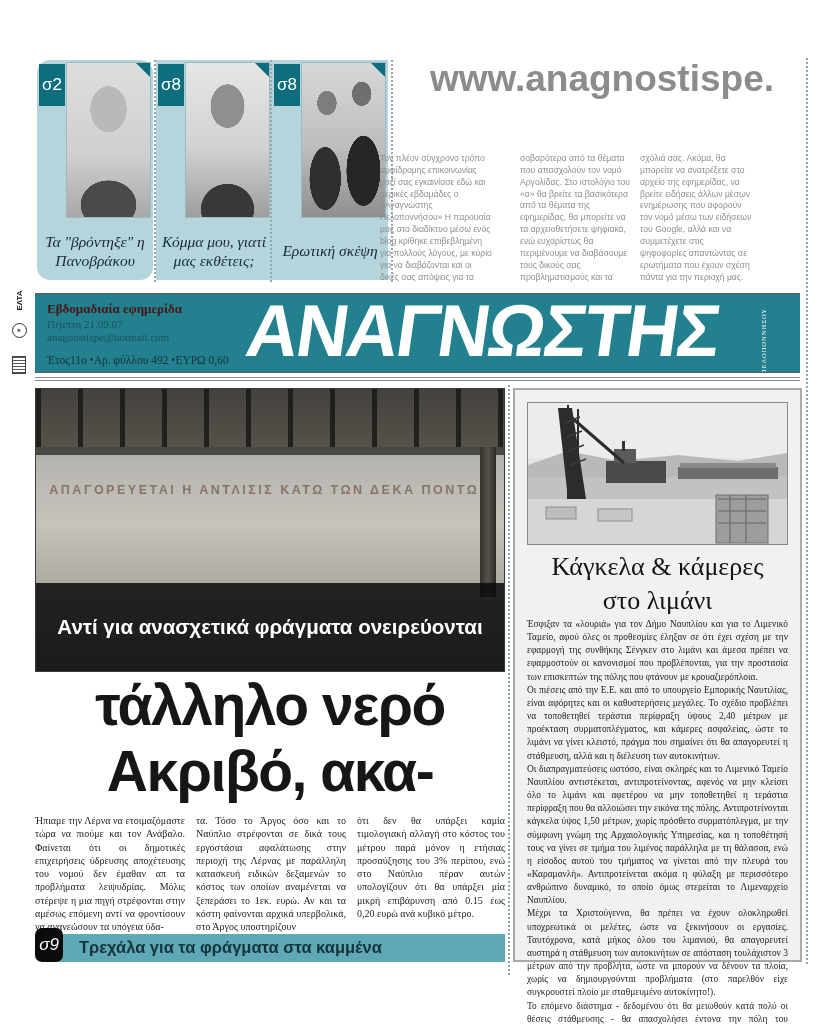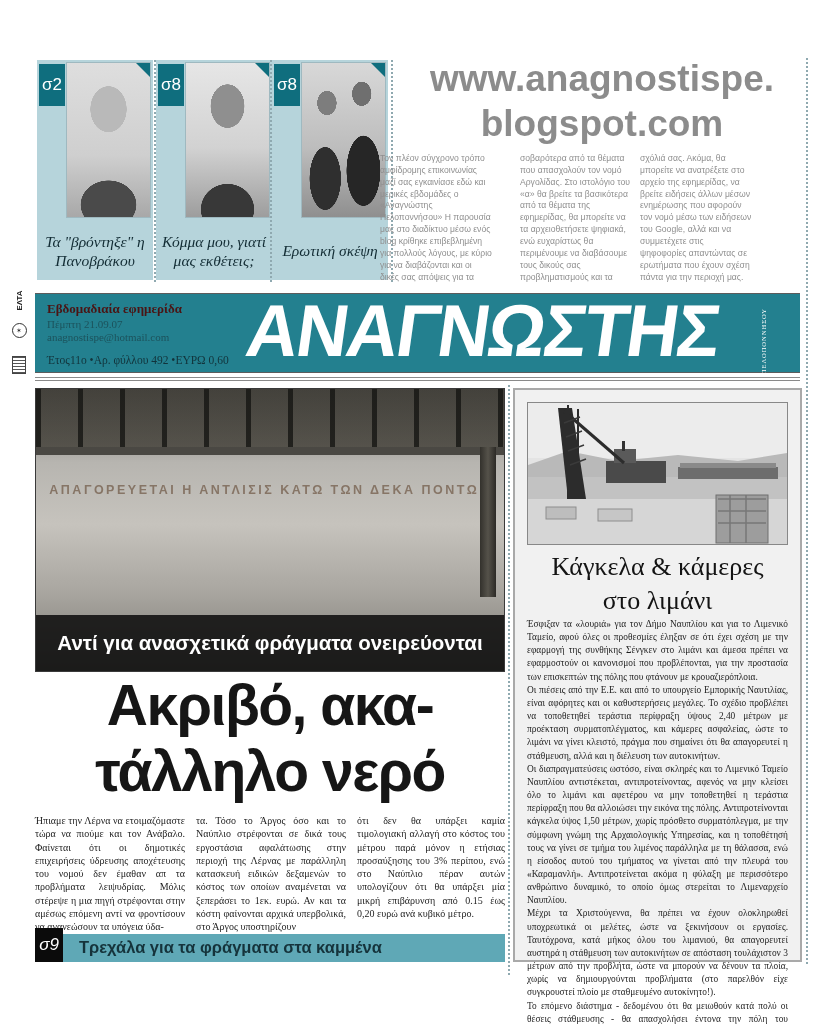--- a/index.html
+++ b/index.html
@@ -47,50 +47,50 @@
   .mh-rule { position:absolute; left:35px; top:377px; width:765px; height:4px; border-top:1px solid #8a8a8a; border-bottom:1px solid #8a8a8a; }
 
   
   .main-photo { position:absolute; left:35px; top:388px; width:470px; height:284px; border:1px solid #3a3a3a; background:linear-gradient(180deg,#6f6d68 0%,#b7b5b0 26%,#c6c3bd 48%,#a9a6a0 72%,#7a7872 100%); overflow:hidden; }
   .fence { position:absolute; left:0; top:0; right:0; height:62px; background:
       repeating-linear-gradient(90deg, rgba(25,25,22,.85) 0 5px, rgba(90,88,80,.25) 5px 42px),
       linear-gradient(180deg,#3c3a35 0%,#55524b 100%); }
   .fence-rail { position:absolute; left:0; right:0; top:58px; height:8px; background:#4a4843; }
   .graffiti { position:absolute; left:0; right:0; top:94px; text-align:center; font-size:12.5px; font-weight:700; letter-spacing:2.5px; color:rgba(125,104,88,.85); }
   .drainpipe { position:absolute; right:8px; top:58px; width:16px; height:150px; background:linear-gradient(90deg,#33312c,#55524a,#2c2a26); }
-  .kicker { position:absolute; left:0; right:0; bottom:0; height:56px; background:rgba(12,12,12,.86); color:#fff; display:flex; flex-direction:row; align-items:center; justify-content:center; font-weight:700; font-size:20.5px; line-height:1.4; }
+  .kicker { position:absolute; left:0; right:0; bottom:0; height:88px; background:rgba(12,12,12,.86); color:#fff; display:flex; flex-direction:row; align-items:center; justify-content:center; font-weight:700; font-size:20.5px; line-height:1.4; }
   .headline { position:absolute; left:35px; top:672px; width:470px; text-align:center; font-weight:900; font-size:57px; line-height:1.16; letter-spacing:-1.5px; color:#161616; }
   .body-col { position:absolute; top:814px; width:150px; font-family:"Liberation Serif",serif; font-size:10px; line-height:1.33; color:#1d1d1d; text-align:justify; }
   .jumpline { display:block; text-align:right; font-weight:700; margin-top:12px; }
 
   
   .bottom-bar { position:absolute; left:35px; top:928px; width:470px; height:36px; }
   .bb-teal { position:absolute; left:10px; top:6px; right:0; height:28px; background:#5fa8b6; }
-  .bb-black { position:absolute; left:0; top:0; width:28px; height:34px; background:#0b0b0b; color:#fff; font-size:17px; font-style:italic; display:flex; align-items:center; justify-content:center; }
+  .bb-black { position:absolute; left:0; top:0; width:28px; height:34px; background:#0b0b0b; color:#fff; font-size:17px; font-style:italic; display:flex; align-items:center; justify-content:center;border-radius:7px; }
   .bb-text { position:absolute; left:44px; top:10px; font-weight:700; font-size:16.5px; color:#15333b; }
 
   
   .side-box { position:absolute; left:513px; top:388px; width:289px; height:574px; border:2px solid #a9a9a9; background:#f1f1f1; }
   .side-photo { position:absolute; left:12px; top:12px; width:261px; height:143px; border:1px solid #888; background:#ddd; }
   .side-headline { position:absolute; left:0; right:0; top:160px; text-align:center; font-family:"Liberation Serif",serif; font-size:26px; line-height:1.3; color:#141414; }
   .side-body { position:absolute; left:12px; right:12px; top:228px; font-family:"Liberation Serif",serif; font-size:9.4px; line-height:1.4; color:#1d1d1d; text-align:justify; }
   .side-body p { margin:0; }
 
   .edge-dots-right { right:9px; top:58px; height:906px; }
   .edge-dots-mid { left:508px; top:385px; height:590px; }
   .edge-dots-t1 { left:154px; top:60px; height:222px; }
   .edge-dots-t2 { left:270px; top:60px; height:222px; }
   .edge-dots-t3 { left:391px; top:60px; height:222px; }
 </style>
 </head>
 <body>
 
 <div id="page">
 
-  <div class="teaser" style="left:37px;">
+  <div class="teaser" style="left:37px;border-radius:13px;">
     <div class="photo photo-port1">
         <div class="fold"></div>
       </div>
     <div class="pagebox">σ2</div>
     <div class="caption">Τα "βρόντηξε" η Πανοβράκου</div>
   </div>
   <div class="teaser" style="left:156px;">
     <div class="photo photo-port2">
         <div class="fold"></div>
       </div>
@@ -104,21 +104,20 @@
     <div class="pagebox">σ8</div>
     <div class="caption">Ερωτική σκέψη</div>
   </div>
 
   <div class="dotted-v edge-dots-t1"></div>
   <div class="dotted-v edge-dots-t2"></div>
   <div class="dotted-v edge-dots-t3"></div>
 
   <div class="blog-url">
     <div>www.anagnostispe.</div>
-    <div>blogspot.com</div>
   </div>
   <div class="blog-col" style="left:380px;">Τον πλέον σύγχρονο τρόπο αμφίδρομης επικοινωνίας μαζί σας εγκαινίασε εδώ και μερικές εβδομάδες ο «Αναγνώστης Πελοποννήσου» Η παρουσία μας στο διαδίκτυο μέσω ενός blog κρίθηκε επιβεβλημένη για πολλούς λόγους, με κύριο για να διαβάζονται και οι δικές σας απόψεις για τα</div>
   <div class="blog-col" style="left:520px;">σοβαρότερα από τα θέματα που απασχολούν τον νομό Αργολίδας. Στο ιστολόγιο του «α» θα βρείτε τα βασικότερα από τα θέματα της εφημερίδας, θα μπορείτε να τα αρχειοθετήσετε ψηφιακά, ενώ ευχαρίστως θα περιμένουμε να διαβάσουμε τους δικούς σας προβληματισμούς και τα</div>
   <div class="blog-col" style="left:640px;">σχόλιά σας. Ακόμα, θα μπορείτε να ανατρέξετε στο αρχείο της εφημερίδας, να βρείτε ειδήσεις άλλων μέσων ενημέρωσης που αφορούν τον νομό μέσω των ειδήσεων του Google, αλλά και να συμμετέχετε στις ψηφοφορίες απαντώντας σε ερωτήματα που έχουν σχέση πάντα για την περιοχή μας.</div>
 
   <div class="elta-strip">
     <div class="elta-logo">ΕΛΤΑ</div>
     <div class="stamp-circle">✶</div>
     <div class="stamp-bar"></div>
   </div>
@@ -136,22 +135,22 @@
     <div class="fence"></div>
     <div class="fence-rail"></div>
     <div class="graffiti">ΑΠΑΓΟΡΕΥΕΤΑΙ Η ΑΝΤΛΙΣΙΣ ΚΑΤΩ ΤΩΝ ΔΕΚΑ ΠΟΝΤΩΝ</div>
     <div class="drainpipe"></div>
     <div class="kicker">
       <div>Αντί για ανασχετικά φράγματα ονειρεύονται</div>
     </div>
   </div>
 
   <div class="headline">
+    <div>τάλληλο νερό</div>
     <div>Ακριβό, ακα-</div>
-    <div>τάλληλο νερό</div>
   </div>
 
   <div class="body-col" style="left:35px;">Ήπιαμε την Λέρνα να ετοιμαζόμαστε τώρα να πιούμε και τον Ανάβαλο. Φαίνεται ότι οι δημοτικές επιχειρήσεις ύδρευσης αποχέτευσης του νομού δεν έμαθαν απ τα προβλήματα λειψυδρίας. Μόλις στέρεψε η μια πηγή στρέφονται στην αμέσως επόμενη αντί να φροντίσουν να ανανεώσουν τα υπόγεια ύδα-</div>
   <div class="body-col" style="left:196px;">τα. Τόσο το Άργος όσο και το Ναύπλιο στρέφονται σε δικά τους εργοστάσια αφαλάτωσης στην περιοχή της Λέρνας με παράλληλη κατασκευή ειδικών δεξαμενών το κόστος των οποίων αναμένεται να ξεπεράσει το 1εκ. ευρώ. Αν και τα κόστη φαίνονται αρχικά υπερβολικά, στο Άργος υποστηρίζουν</div>
   <div class="body-col" style="left:357px; width:148px;">
     <span>ότι δεν θα υπάρξει καμία τιμολογιακή αλλαγή στο κόστος του μέτρου παρά μόνον η ετήσιας προσαύξησης του 3% περίπου, ενώ στο Ναύπλιο πέραν αυτών υπολογίζουν ότι θα υπάρξει μία μικρή επιβάρυνση από 0.15 έως 0,20 ευρώ ανά κυβικό μέτρο.</span>
     <span class="jumpline">σελίδα 12</span>
   </div>
 
   <div class="bottom-bar">

